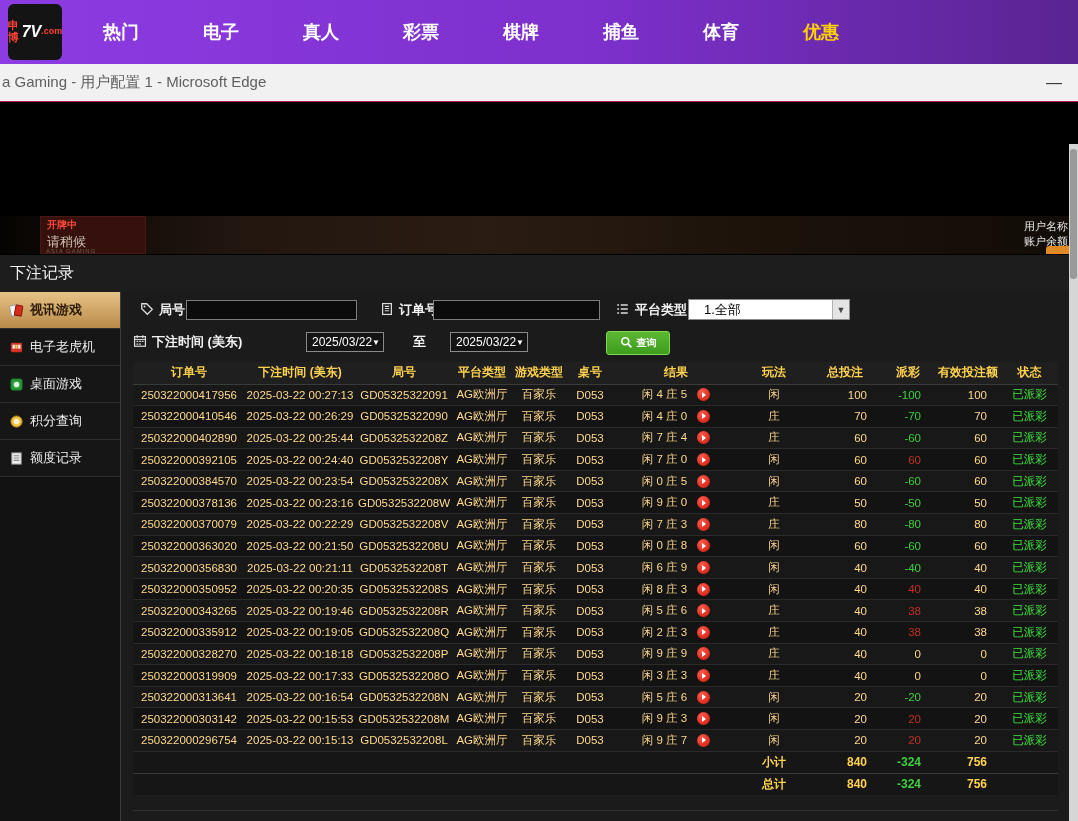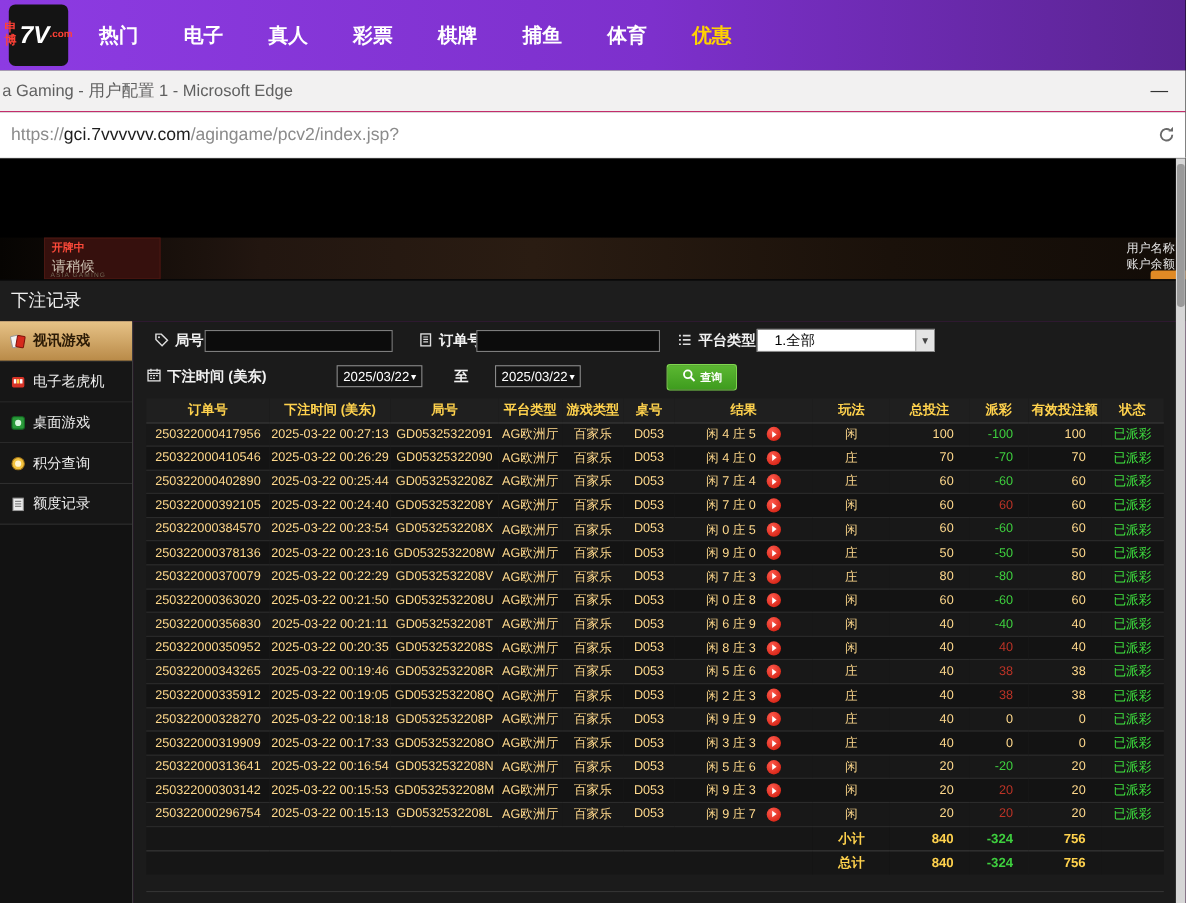--- a/index.html
+++ b/index.html
@@ -6,23 +6,23 @@
   html,body{width:1078px;height:821px;background:#000;font-family:"Liberation Sans","DejaVu Sans",sans-serif}
   #screen{position:relative;width:1078px;height:821px;overflow:hidden;background:#000}
 
   
   #top-bar{position:absolute;left:0;top:0;width:100%;height:64px;
     background:linear-gradient(90deg,#8d3be2 0%,#7d30cc 55%,#5a2492 100%);
     display:flex;align-items:center}
   .logo{width:54px;height:56px;margin-left:8px;background:#141414;border-radius:6px;
     display:flex;align-items:center;justify-content:center;line-height:1.05;cursor:pointer}
   .logo-l1{color:#ff4136;font-size:11px;font-weight:bold;letter-spacing:3px}
-  .logo-l2{color:#fff;font-size:22px;font-weight:900;font-style:italic}
+  .logo-l2{color:#fff;font-size:16px;font-weight:900;font-style:italic}
   .logo-l3{color:#ff4136;font-size:9px;font-weight:bold}
-  #top-nav-items{display:flex;gap:41px;margin-left:28px}
+  #top-nav-items{display:flex;gap:64px;margin-left:41px}
   .nav-item{color:#fff;font-size:18px;font-weight:bold;cursor:pointer;white-space:nowrap}
   .nav-item.hl{color:#ffd200}
 
   
   #title-bar{position:absolute;left:0;top:64px;width:100%;height:38px;background:#f2f1f1;
     display:flex;align-items:center;border-bottom:1px solid #be185d}
   #title-text{color:#5f5f5f;font-size:15px;margin-left:2px;white-space:nowrap}
   #min-btn{position:absolute;right:16px;top:0;height:38px;display:flex;align-items:center;
     color:#333;font-size:16px;cursor:pointer}
   #url-bar{position:absolute;left:0;top:102px;width:100%;height:42px;background:#fff;
@@ -122,29 +122,20 @@
         <div class="nav-item">体育</div>
         <div class="nav-item hl">优惠</div>
       </div>
   </div>
 
   <div id="title-bar">
     <span id="title-text">a Gaming - 用户配置 1 - Microsoft Edge</span>
     <span id="min-btn">—</span>
   </div>
 
-  <div id="url-bar">
-    <span id="url-text"><span class="url-dim">https://</span><span class="url-host">gci.7vvvvvv.com</span><span class="url-dim">/agingame/pcv2/index.jsp?</span></span>
-    <span id="refresh-btn">
-      <svg width="19" height="19" viewBox="0 0 20 20">
-          <path d="M15.5 10a5.5 5.5 0 1 1-2.2-4.4" fill="none" stroke="#6a6a6a" stroke-width="1.8"></path>
-          <path d="M16.2 2.4v4.4h-4.4z" fill="#6a6a6a"></path>
-        </svg>
-    </span>
-  </div>
 
   <div id="black-gap"></div>
 
   <div id="banner">
     <div id="deal-box">
       <div id="deal-state">开牌中</div>
       <div id="deal-wait">请稍候</div>
     </div>
     <div id="banner-brand">ASIA GAMING</div>
     <div id="acct-box">

